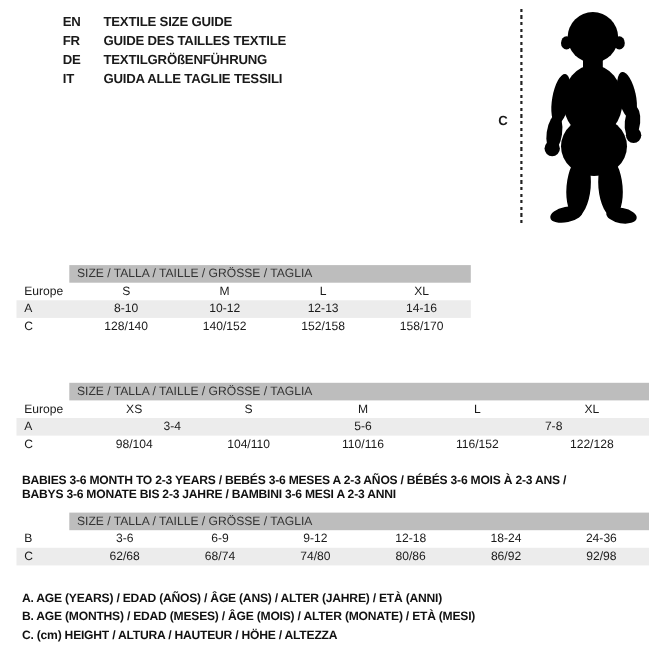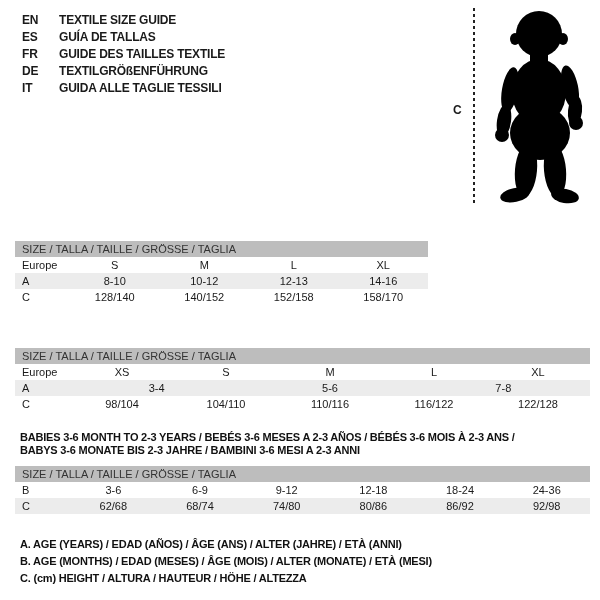--- a/index.html
+++ b/index.html
@@ -2,54 +2,50 @@
 <html><head>
 <meta charset="utf-8">
 <style>
   html,body{margin:0;padding:0;background:#fff;}
   .stage{
     position:relative;width:600px;height:600px;background:#fff;overflow:hidden;
     font-family:"Liberation Sans","DejaVu Sans",sans-serif;color:#1a1a1a;
   }
   
   .lang-header{position:absolute;left:22px;top:12px;}
-  .lang-row{display:flex;height:17px;line-height:17px;font-size:12px;font-weight:bold;letter-spacing:-0.2px;}
+  .lang-row{display:flex;height:17px;line-height:17px;font-size:12px;font-weight:bold;letter-spacing:-0.2px;margin-left:35px;}
   .lang-code{width:37px;}
   
   .measure-line{position:absolute;left:473px;top:8px;width:2px;height:198px;
     background:repeating-linear-gradient(to bottom,#222 0 3px,transparent 3px 6px);}
   .measure-label{position:absolute;left:453px;top:103px;font-size:12px;font-weight:bold;}
   .baby-svg{position:absolute;left:484px;top:7px;}
   
   .sec-title{position:absolute;left:20px;font-size:11px;font-weight:bold;letter-spacing:-0.2px;white-space:nowrap;color:#111;}
   
   .size-table{position:absolute;left:15px;}
   .trow{display:flex;height:16px;line-height:16px;font-size:11px;}
-  .trow.thead{background:var(--band,#bdbdbd);color:#333;}
+  .trow.thead{background:var(--band,#bdbdbd);color:#333;margin-left:48px;}
   .trow.thead .cell{padding-left:7px;}
   .trow.alt{background:var(--alt,#eeeeee);}
   .cell{box-sizing:border-box;}
   .cell.rowlabel{width:55px;padding-left:7px;}
   .cell.val{flex:1;text-align:center;}
   
   .footnote{position:absolute;left:20px;font-size:11px;font-weight:bold;letter-spacing:-0.2px;white-space:nowrap;color:#111;}
 </style>
 </head>
 <body>
 
 <div class="stage" style="--band: #bdbdbd; --alt: #ececec;">
 
   <div class="lang-header">
     <div class="lang-row">
       <span class="lang-code">EN</span>
       <span class="lang-title">TEXTILE SIZE GUIDE</span>
-    </div>
-    <div class="lang-row">
-      <span class="lang-code">ES</span>
-      <span class="lang-title">GUÍA DE TALLAS</span>
     </div>
     <div class="lang-row">
       <span class="lang-code">FR</span>
       <span class="lang-title">GUIDE DES TAILLES TEXTILE</span>
     </div>
     <div class="lang-row">
       <span class="lang-code">DE</span>
       <span class="lang-title">TEXTILGRÖßENFÜHRUNG</span>
     </div>
     <div class="lang-row">
@@ -124,21 +120,21 @@
         <div class="cell rowlabel">A</div>
         <div class="cell val">3-4</div>
         <div class="cell val">5-6</div>
         <div class="cell val">7-8</div>
       </div>
       <div class="trow">
         <div class="cell rowlabel">C</div>
         <div class="cell val">98/104</div>
         <div class="cell val">104/110</div>
         <div class="cell val">110/116</div>
-        <div class="cell val">116/122</div>
+        <div class="cell val">116/152</div>
         <div class="cell val">122/128</div>
       </div>
     </div>
 
   <div class="sec-title" style="top:431px">BABIES 3-6 MONTH TO 2-3 YEARS / BEBÉS 3-6 MESES A 2-3 AÑOS / BÉBÉS 3-6 MOIS À 2-3 ANS /</div>
   <div class="sec-title" style="top:444px">BABYS 3-6 MONATE BIS 2-3 JAHRE / BAMBINI 3-6 MESI A 2-3 ANNI</div>
   <div class="size-table" style="top:466px;width:575px">
       <div class="trow thead">
         <div class="cell">SIZE / TALLA / TAILLE / GRÖSSE / TAGLIA</div>
       </div>

